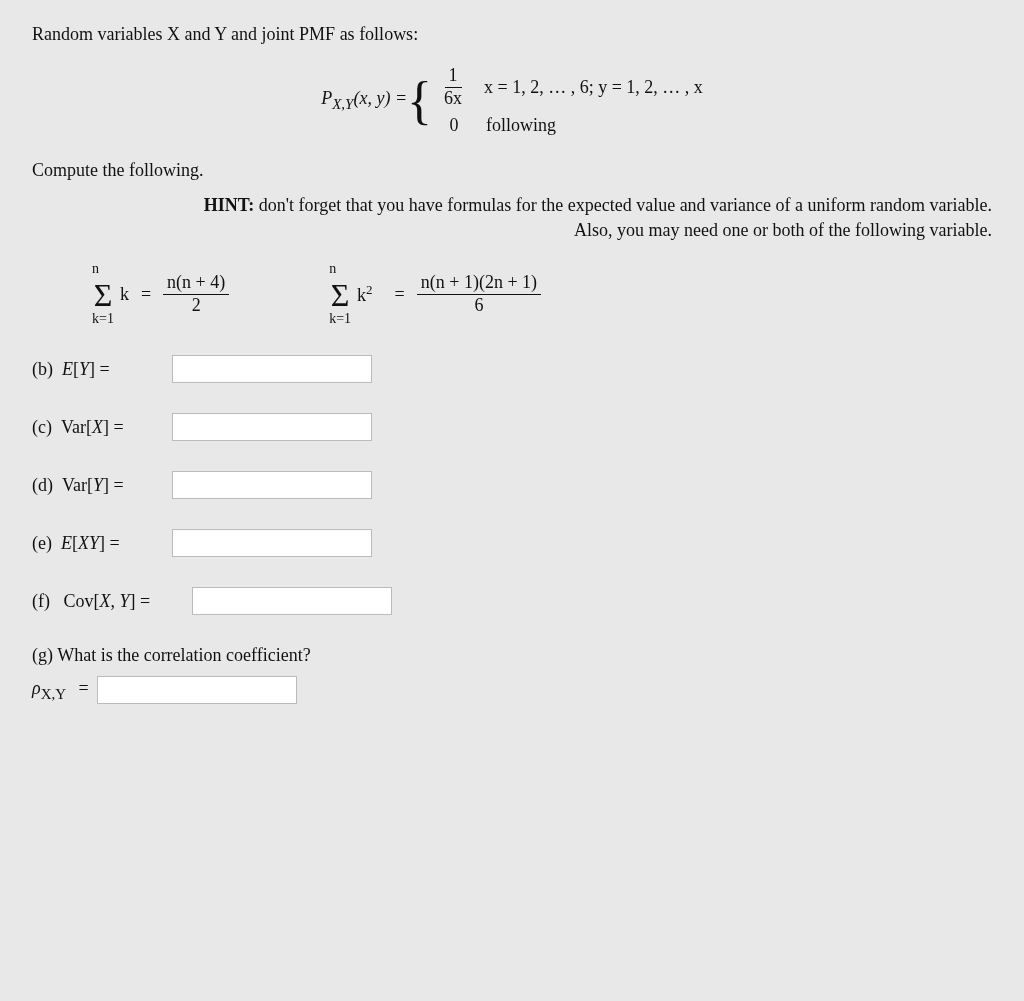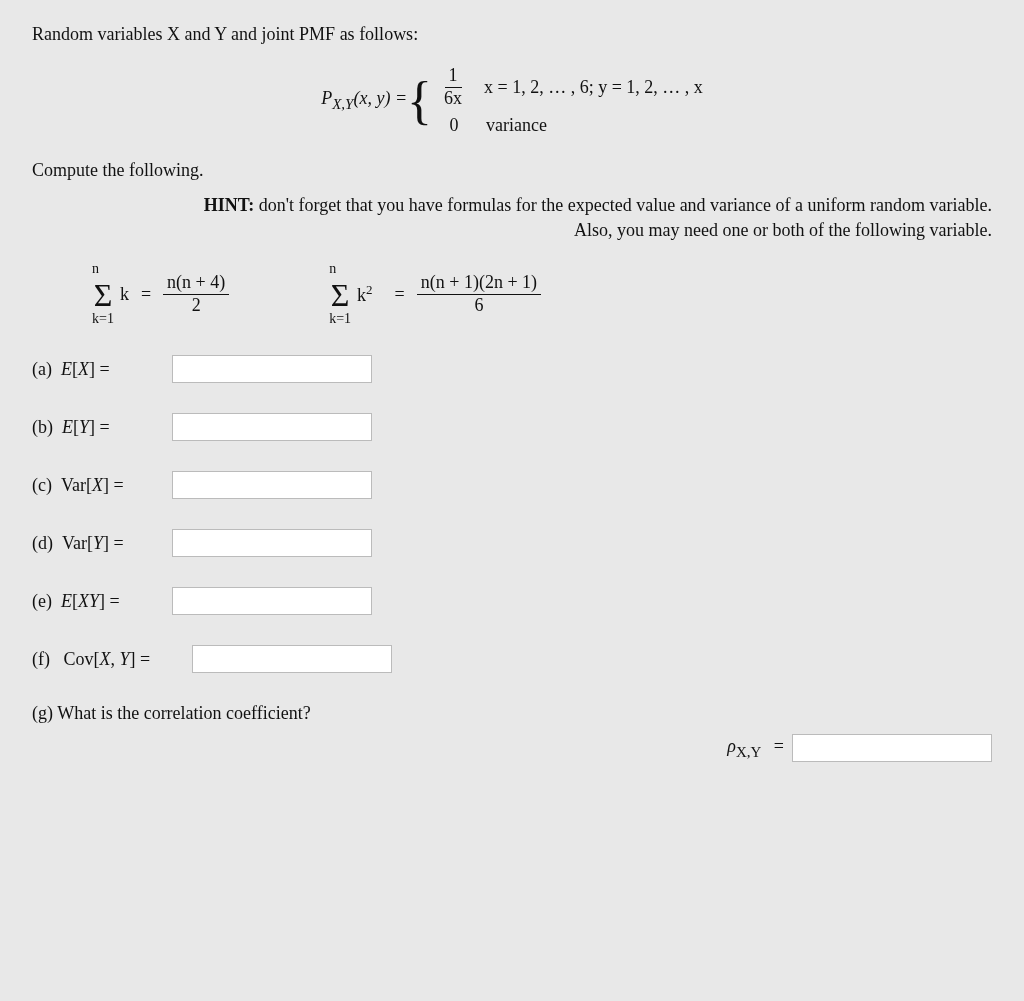--- a/index.html
+++ b/index.html
@@ -120,21 +120,20 @@
       font-size: 16px;
       padding: 0 4px;
     }
     .last-section {
       margin-top: 1px;
     }
     .rho-row {
       display: flex;
       align-items: center;
       margin-top: 8px;
-      justify-content: flex-end;
     }
   </style>
 </head>
 <body>
 
 <div>
 
   <p class="intro-text">Random variables X and Y and joint PMF as follows:</p>
 
   <div class="pmf-block">
@@ -145,21 +144,21 @@
     <div class="cases">
       <div class="case-row">
         <span class="frac">
           <span class="frac-num">1</span>
           <span class="frac-den">6x</span>
         </span>
         <span>x = 1, 2, … , 6;   y = 1, 2, … , x</span>
       </div>
       <div class="case-row">
         <span class="case-val">0</span>
-        <span>variance</span>
+        <span>following</span>
       </div>
     </div>
   </div>
 
   <p style="margin-bottom:14px;">Compute the following.</p>
 
   <div class="hint-section">
     <p>
       <span style="font-weight:bold;">HINT:</span>
       <span> don't forget that you have formulas for the expected value and variance of a uniform random variable.</span>
@@ -194,24 +193,20 @@
       <span class="frac">
         <span class="frac-num">n(n + 1)(2n + 1)</span>
         <span class="frac-den">6</span>
       </span>
     </div>
 
   </div>
 
   <div class="questions">
 
-    <div class="question-row">
-      <span class="q-label">(a)&nbsp;&nbsp;<i>E</i>[<i>X</i>] =</span>
-      <input type="text" class="answer-input" aria-label="E[X] answer" style="">
-    </div>
 
     <div class="question-row">
       <span class="q-label">(b)&nbsp;&nbsp;<i>E</i>[<i>Y</i>] =</span>
       <input type="text" class="answer-input" aria-label="E[Y] answer" style="">
     </div>
 
     <div class="question-row">
       <span class="q-label">(c)&nbsp;&nbsp;Var[<i>X</i>] =</span>
       <input type="text" class="answer-input" aria-label="Var[X] answer" style="">
     </div>

